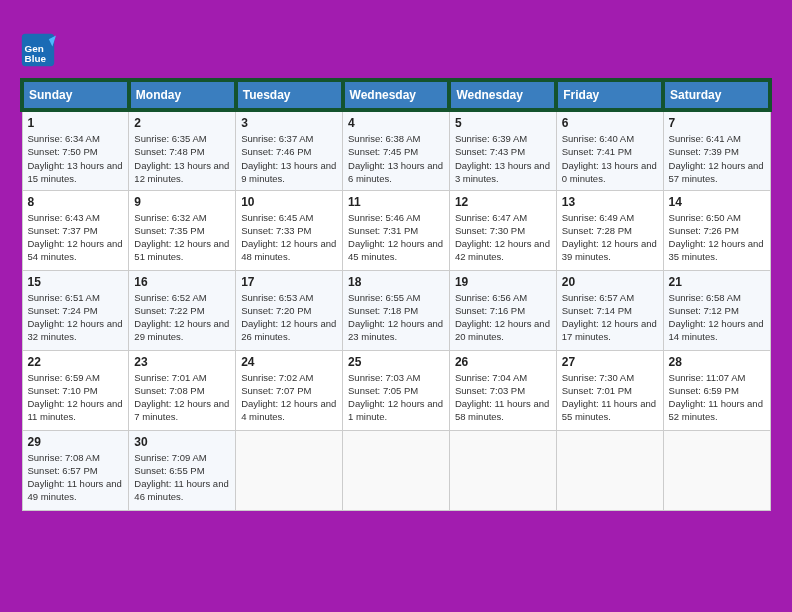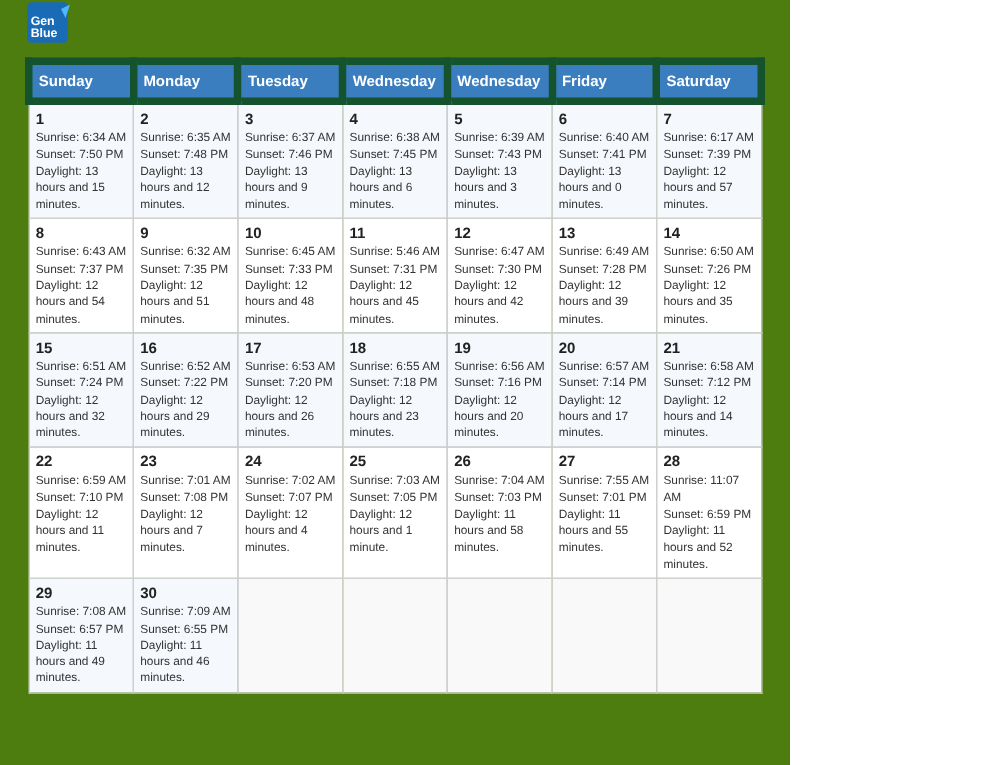--- a/index.html
+++ b/index.html
@@ -4,24 +4,24 @@
   <style>
     * { margin: 0; padding: 0; box-sizing: border-box; }
     body {
       font-family: Arial, Helvetica, sans-serif;
       background: #fff;
       width: 792px;
       height: 612px;
       overflow: hidden;
     }
     .page {
-      width: 632px;
+      width: 792px;
       min-height: 612px;
-      padding: 0 20px 10px 20px;
-      background: #4d7c0f;
+      padding: 32px 20px 10px 20px;
+      background: #a21caf;
     }
     .header {
       display: flex;
       justify-content: space-between;
       align-items: flex-start;
       margin-bottom: 10px;
     }
     .logo {
       display: flex;
       align-items: center;
@@ -60,21 +60,21 @@
       border-collapse: collapse;
       table-layout: fixed;
     }
     thead tr th {
       background: #3a7ebf;
       color: #fff;
       font-size: 12px;
       font-weight: bold;
       padding: 6px 5px;
       text-align: left;
-      border: 6px solid #14532d;
+      border: 4px solid #14532d;
     }
     tbody tr td {
       vertical-align: top;
       border: 1px solid #ccc;
       padding: 4px 5px;
       font-size: 9.5px;
       color: #333;
       height: 80px;
       background: #fff;
     }
@@ -179,21 +179,21 @@
         <span class="day-number">6</span>
         <div class="cell-content">
           <span>Sunrise: 6:40 AM</span><br>
           <span>Sunset: 7:41 PM</span><br>
           <span>Daylight: 13 hours and 0 minutes.</span>
         </div>
       </td>
           <td>
         <span class="day-number">7</span>
         <div class="cell-content">
-          <span>Sunrise: 6:17 AM</span><br>
+          <span>Sunrise: 6:41 AM</span><br>
           <span>Sunset: 7:39 PM</span><br>
           <span>Daylight: 12 hours and 57 minutes.</span>
         </div>
       </td>
         </tr>
         <tr>
           <td>
         <span class="day-number">8</span>
         <div class="cell-content">
           <span>Sunrise: 6:43 AM</span><br>
@@ -345,21 +345,21 @@
         <span class="day-number">26</span>
         <div class="cell-content">
           <span>Sunrise: 7:04 AM</span><br>
           <span>Sunset: 7:03 PM</span><br>
           <span>Daylight: 11 hours and 58 minutes.</span>
         </div>
       </td>
           <td>
         <span class="day-number">27</span>
         <div class="cell-content">
-          <span>Sunrise: 7:55 AM</span><br>
+          <span>Sunrise: 7:30 AM</span><br>
           <span>Sunset: 7:01 PM</span><br>
           <span>Daylight: 11 hours and 55 minutes.</span>
         </div>
       </td>
           <td>
         <span class="day-number">28</span>
         <div class="cell-content">
           <span>Sunrise: 11:07 AM</span><br>
           <span>Sunset: 6:59 PM</span><br>
           <span>Daylight: 11 hours and 52 minutes.</span>

